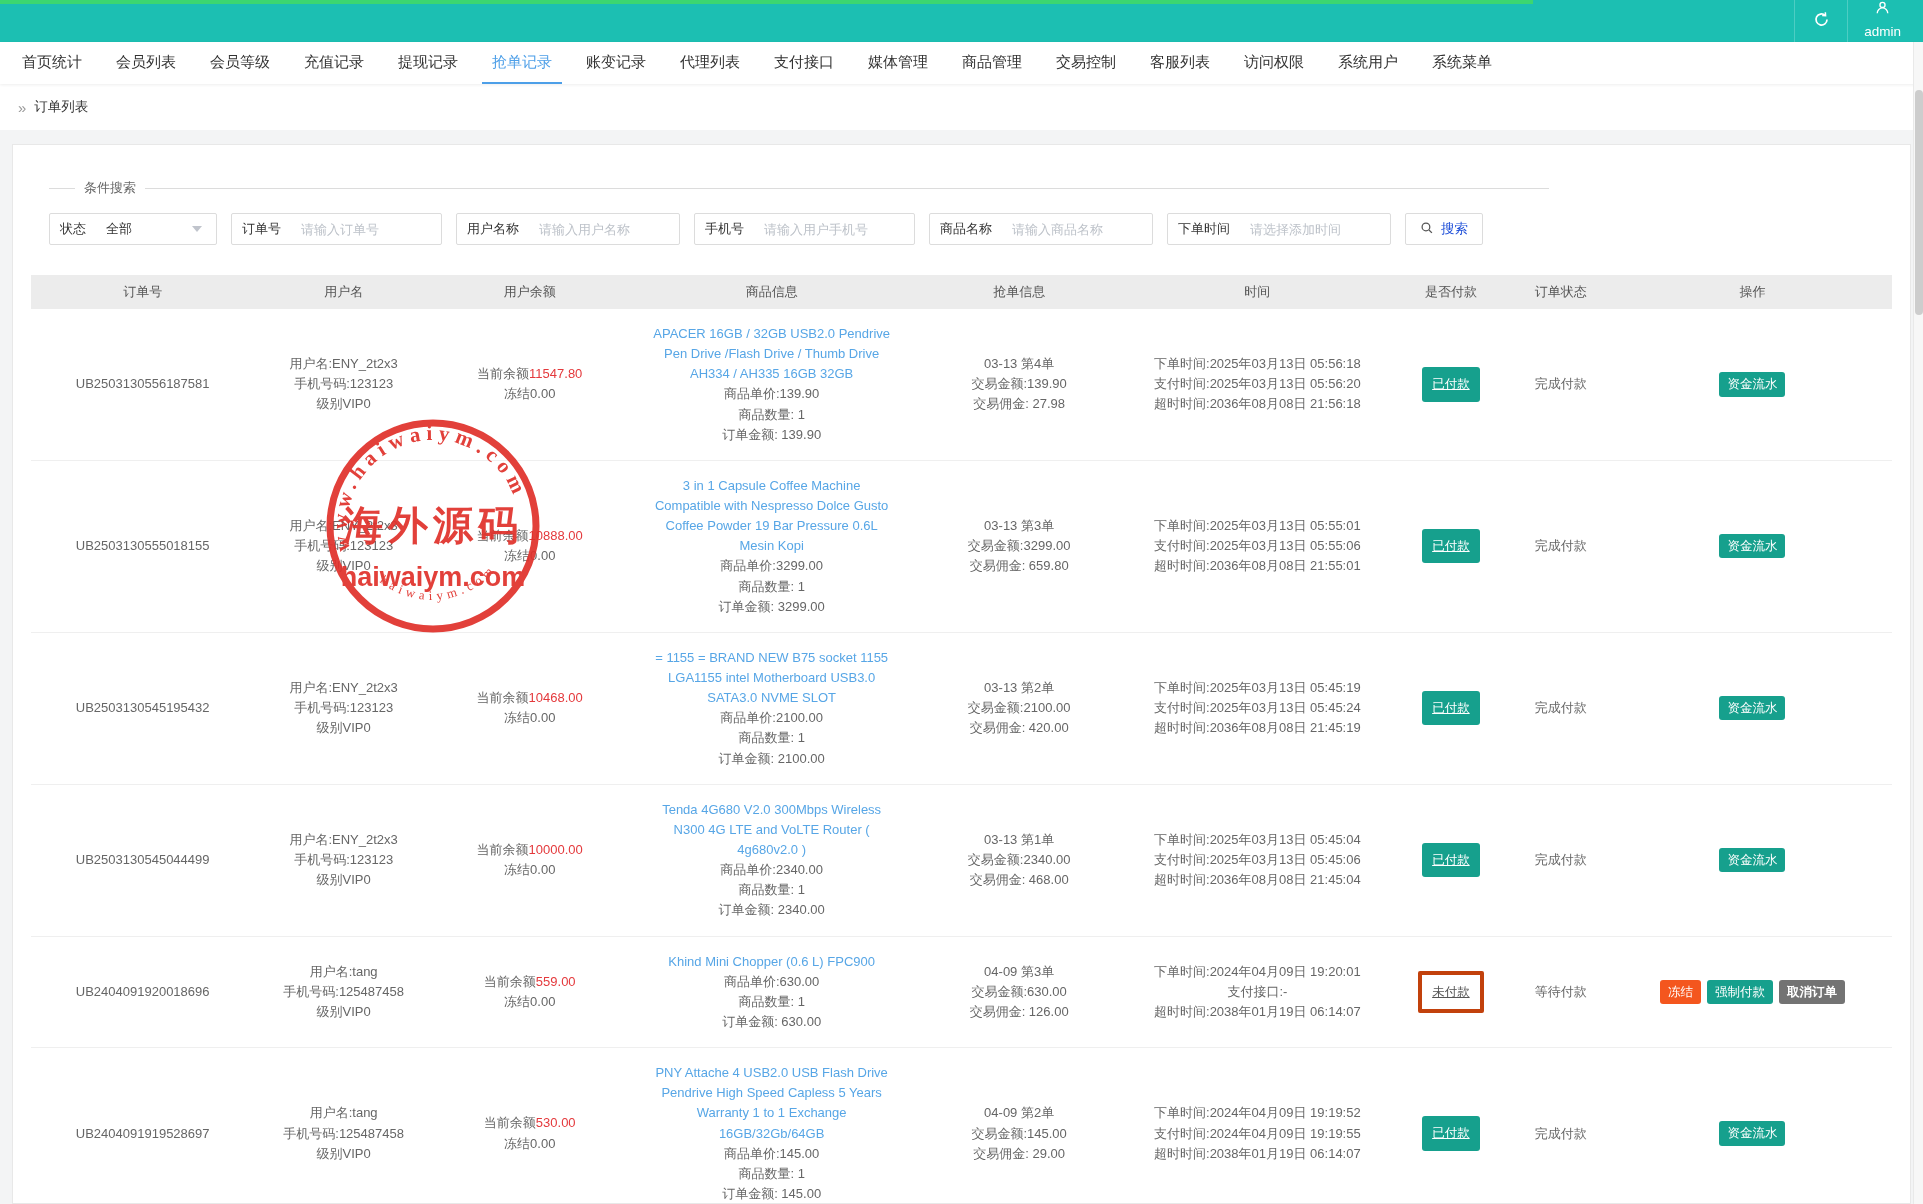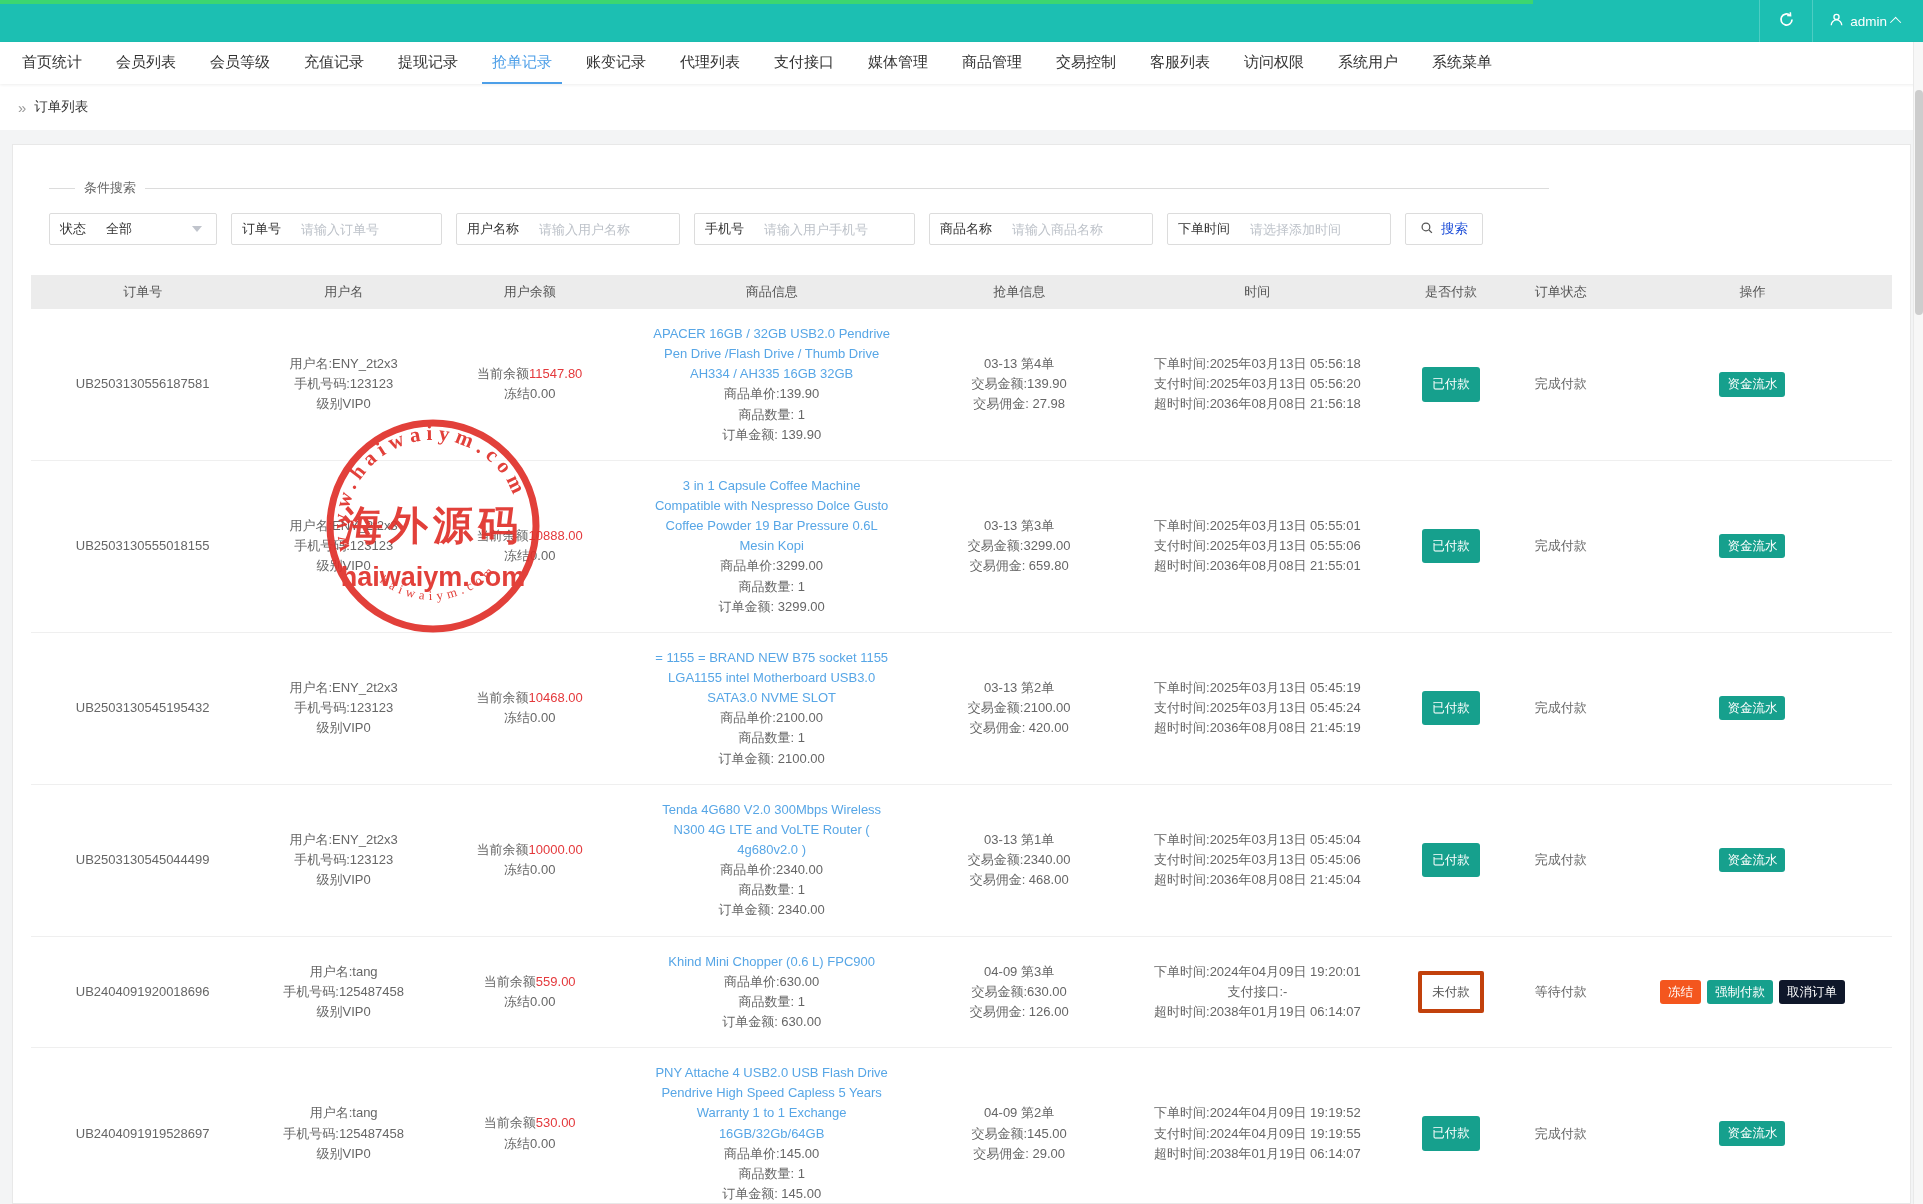--- a/index.html
+++ b/index.html
@@ -6,21 +6,21 @@
   html, body { width: 1923px; height: 1204px; overflow: hidden; }
   body { font-family: "Liberation Sans", "DejaVu Sans", sans-serif; background: #fff; color: #333; position: relative; }
 
   
   .topbar { position: relative; height: 42px; background: #1cbfb2; display: flex; align-items: center; }
   .progress-bar { position: absolute; top: 0; left: 0; height: 4px; background: #3cd670; width: 1533px; }
   .app-title { position: absolute; left: 0; right: 0; text-align: center; color: #fff; font-size: 16px; font-weight: bold; letter-spacing: .2px; }
   .topbar-right { position: absolute; right: 12px; top: 0; height: 42px; display: flex; align-items: center; }
   .tb-divider { width: 1px; height: 42px; background: rgba(255,255,255,.22); }
   .refresh-btn { width: 52px; height: 42px; display: flex; align-items: center; justify-content: center; cursor: pointer; }
-  .admin-box { display: flex; align-items: center; gap: 6px; padding: 0 10px 0 16px; height: 42px; color: #fff; font-size: 13.5px; cursor: pointer; }
+  .admin-box { display: flex; align-items: center; gap: 6px; padding: 0 10px 0 16px; height: 42px; color: #fff; font-size: 13.5px; cursor: pointer; flex-direction: column; }
   .chev-up { width: 8px; height: 8px; border-left: 1.5px solid #fff; border-top: 1.5px solid #fff; transform: rotate(45deg) translateY(2px); }
 
   
   .navbar { height: 42px; display: flex; align-items: stretch; padding: 0 5px; background: #fff; box-shadow: 0 1px 3px rgba(0,0,0,.07); position: relative; z-index: 2; }
   .nav-tab { display: flex; align-items: center; padding: 0 10px; margin: 0 7px; font-size: 15px; color: #333; cursor: pointer; border-bottom: 2.5px solid transparent; white-space: nowrap; }
   .nav-tab.active { color: #4d9fe8; border-bottom-color: #4d9fe8; }
 
   
   .breadcrumb { height: 46px; display: flex; align-items: center; gap: 8px; padding-left: 18px; background: #fff; font-size: 13.5px; color: #333; }
   .crumb-arrows { color: #999; font-size: 15px; }
@@ -42,27 +42,27 @@
   .caret-down { width: 0; height: 0; border-left: 5px solid transparent; border-right: 5px solid transparent; border-top: 6px solid #c0c4cc; margin-right: 10px; }
   .search-btn { display: flex; align-items: center; gap: 7px; height: 32px; padding: 0 14px; border: 1px solid #dcdcdc; border-radius: 2px; background: #fff; font-size: 13.5px; color: #1d4ed8; cursor: pointer; }
 
   
   table { width: 100%; border-collapse: collapse; margin-top: 30px; table-layout: fixed; }
   thead th { background: #ececec; height: 34px; font-size: 13px; color: #555; font-weight: normal; text-align: center; }
   tbody td { border-bottom: 1px solid #efefef; padding: 15px 6px; text-align: center; vertical-align: middle; font-size: 13px; color: #666; line-height: 1.55; }
   .order-no { color: #666; }
   .red-num { color: #e4393c; }
   .product-title { color: #57a6e6; max-width: 240px; margin: 0 auto; cursor: pointer; }
-  .badge { display: inline-block; padding: 9px 10px; border-radius: 3px; font-size: 12.5px; line-height: 1.3; }
+  .badge { display: inline-block; padding: 9px 10px; border-radius: 3px; font-size: 12.5px; line-height: 1.3; text-decoration: underline; }
   .badge.paid { background: #16a08d; color: #fff; }
   .badge.unpaid { background: #fff; border: 4px solid #c2410c; color: #555; border-radius: 2px; }
   .btn { display: inline-block; padding: 4px 8px; border-radius: 3px; color: #fff; font-size: 12.5px; margin: 0 3px; cursor: pointer; white-space: nowrap; line-height: 1.3; }
   .btn.teal { background: #16a08d; }
   .btn.red { background: #f4561e; }
-  .btn.amber { background: #0f172a; }
+  .btn.amber { background: #737373; font-weight: bold; }
 
   
   .stamp { position: absolute; left: 313px; top: 406px; width: 240px; height: 240px; opacity: .92; pointer-events: none; z-index: 6; }
 
   
   .scrollbar { position: absolute; right: 0; top: 42px; bottom: 0; width: 10px; background: #f7f7f7; border-left: 1px solid #e9e9e9; z-index: 9; }
   .scroll-thumb { position: absolute; top: 48px; left: 1px; width: 8px; height: 225px; background: #cdcdcd; border-radius: 4px; }
 </style>
 </head>
 <body>

